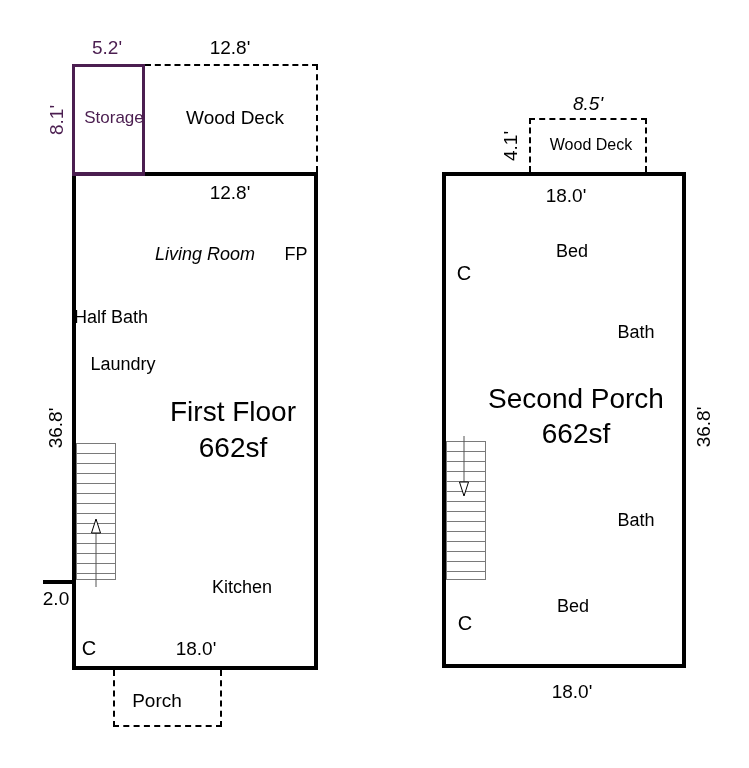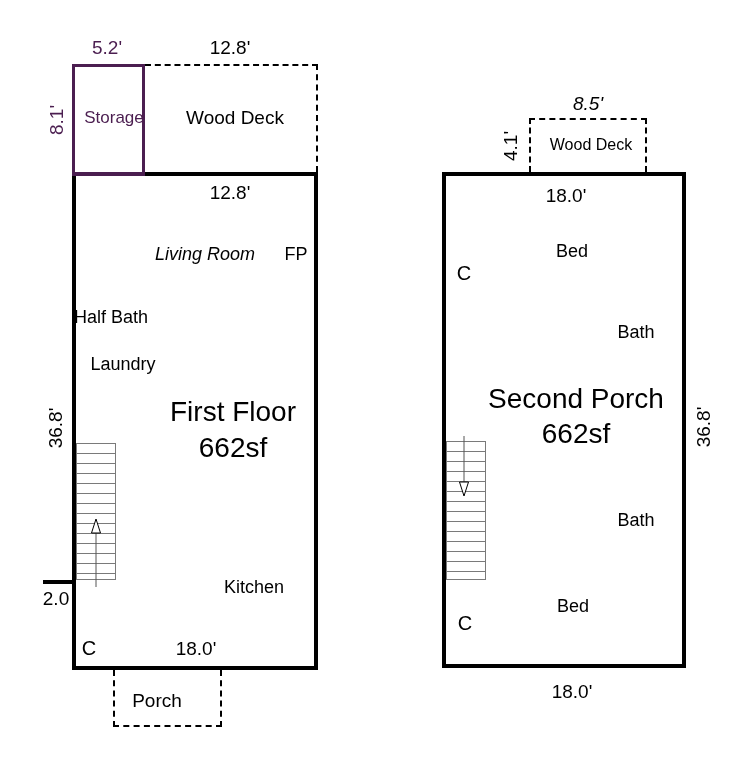--- a/index.html
+++ b/index.html
@@ -96,21 +96,21 @@
   <span class="lbl dim" style="left:230px; top:192px;">12.8'</span>
   <span class="lbl" style="left:205px; top:254px;font-style:italic;">Living Room</span>
   <span class="lbl" style="left:296px; top:254px;">FP</span>
   <span class="lbl" style="left:111px; top:317px;">Half Bath</span>
   <span class="lbl" style="left:123px; top:364px;">Laundry</span>
   <span class="lbl dim rot" style="left:55px; top:428px;">36.8'</span>
   <div class="title" style="left:226px; top:394px;margin-left:7px;">
     <div>First Floor</div>
     <div>662sf</div>
   </div>
-  <span class="lbl" style="left:254px; top:587px;">Kitchen</span>
+  <span class="lbl" style="left:242px; top:587px;">Kitchen</span>
   <span class="lbl dim" style="left:56px; top:598px;">2.0</span>
   <span class="lbl closet" style="left:89px; top:648px;">C</span>
   <span class="lbl dim" style="left:196px; top:648px;">18.0'</span>
   <span class="lbl" style="left:157px; top:700px; font-size:19px;">Porch</span>
 
   <div class="dashed" style="left:529px; top:118px; width:118px; height:54px;
               border-top:2px dashed #000; border-left:2px dashed #000; border-right:2px dashed #000;"></div>
 
   <div class="wall" style="left:442px; top:172px; width:244px; height:496px;"></div>
 

